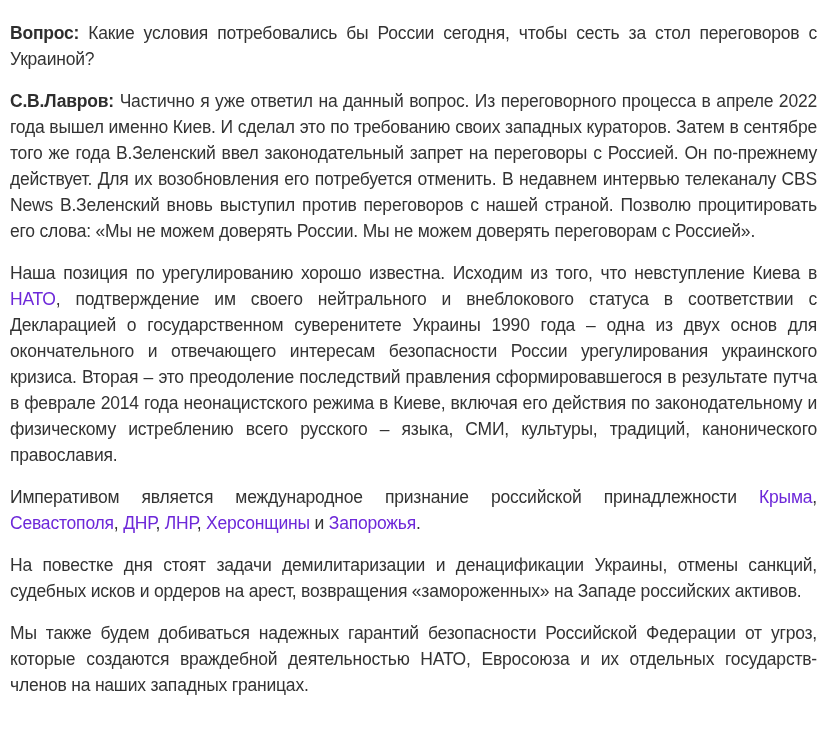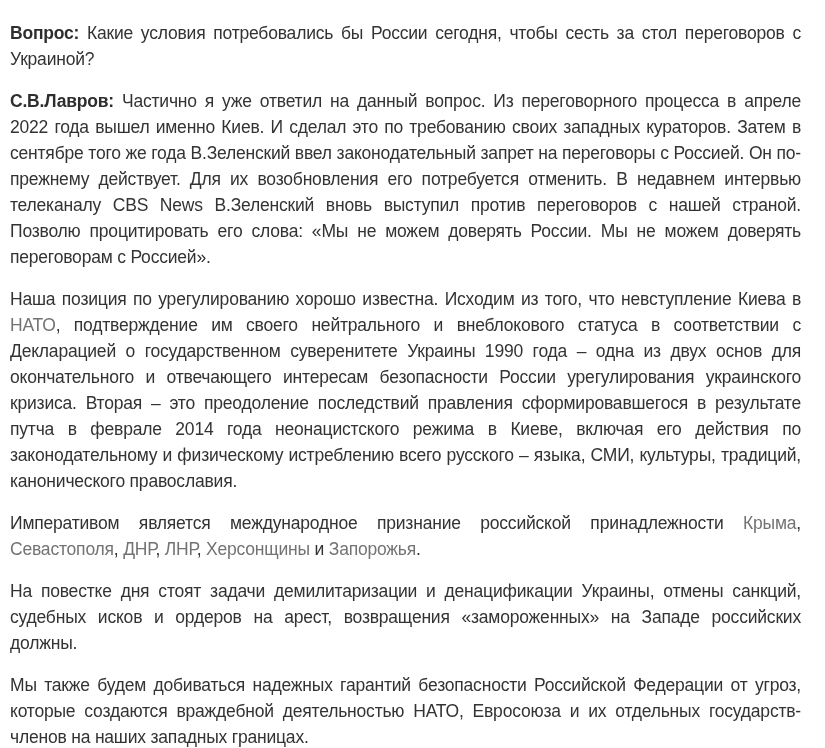--- a/index.html
+++ b/index.html
@@ -16,39 +16,39 @@
   .article-body {
     box-sizing: border-box;
     width: 825px;
     padding: 20px 8px 0 10px;
     color: #333333;
     font-size: 17.5px;
     line-height: 26px;
     letter-spacing: -0.2px;
   }
   .para {
-    margin: 0 16px 16px 0;
+    margin: 0 0 16px 0;
     text-align: justify;
   }
   .seg-bold {
     font-weight: 700;
     color: #2e2e2e;
   }
   .seg-plain {
     color: #333333;
   }
   .seg-link {
-    color: #737373;
+    color: #6d28d9;
     text-decoration: none;
     cursor: pointer;
   }
 </style>
 </head>
 <body>
 
 <div class="article-body">
     <p class="para"><span class="seg-bold">Вопрос:</span><span class="seg-plain"> Какие условия потребовались бы России сегодня, чтобы сесть за стол переговоров с Украиной?</span></p>
     <p class="para"><span class="seg-bold">С.В.Лавров:</span><span class="seg-plain"> Частично я уже ответил на данный вопрос. Из переговорного процесса в апреле 2022 года вышел именно Киев. И сделал это по требованию своих западных кураторов. Затем в сентябре того же года В.Зеленский ввел законодательный запрет на переговоры с Россией. Он по-прежнему действует. Для их возобновления его потребуется отменить. В недавнем интервью телеканалу CBS News В.Зеленский вновь выступил против переговоров с нашей страной. Позволю процитировать его слова: «Мы не можем доверять России. Мы не можем доверять переговорам с Россией».</span></p>
     <p class="para"><span class="seg-plain">Наша позиция по урегулированию хорошо известна. Исходим из того, что невступление Киева в </span><a class="seg-link">НАТО</a><span class="seg-plain">, подтверждение им своего нейтрального и внеблокового статуса в соответствии с Декларацией о государственном суверенитете Украины 1990 года – одна из двух основ для окончательного и отвечающего интересам безопасности России урегулирования украинского кризиса. Вторая – это преодоление последствий правления сформировавшегося в результате путча в феврале 2014 года неонацистского режима в Киеве, включая его действия по законодательному и физическому истреблению всего русского – языка, СМИ, культуры, традиций, канонического православия.</span></p>
     <p class="para"><span class="seg-plain">Императивом является международное признание российской принадлежности </span><a class="seg-link">Крыма</a><span class="seg-plain">, </span><a class="seg-link">Севастополя</a><span class="seg-plain">, </span><a class="seg-link">ДНР</a><span class="seg-plain">, </span><a class="seg-link">ЛНР</a><span class="seg-plain">, </span><a class="seg-link">Херсонщины</a><span class="seg-plain"> и </span><a class="seg-link">Запорожья</a><span class="seg-plain">.</span></p>
-    <p class="para"><span class="seg-plain">На повестке дня стоят задачи демилитаризации и денацификации Украины, отмены санкций, судебных исков и ордеров на арест, возвращения «замороженных» на Западе российских должны.</span></p>
+    <p class="para"><span class="seg-plain">На повестке дня стоят задачи демилитаризации и денацификации Украины, отмены санкций, судебных исков и ордеров на арест, возвращения «замороженных» на Западе российских активов.</span></p>
     <p class="para"><span class="seg-plain">Мы также будем добиваться надежных гарантий безопасности Российской Федерации от угроз, которые создаются враждебной деятельностью НАТО, Евросоюза и их отдельных государств-членов на наших западных границах.</span></p>
   </div>
 
 </body></html>

